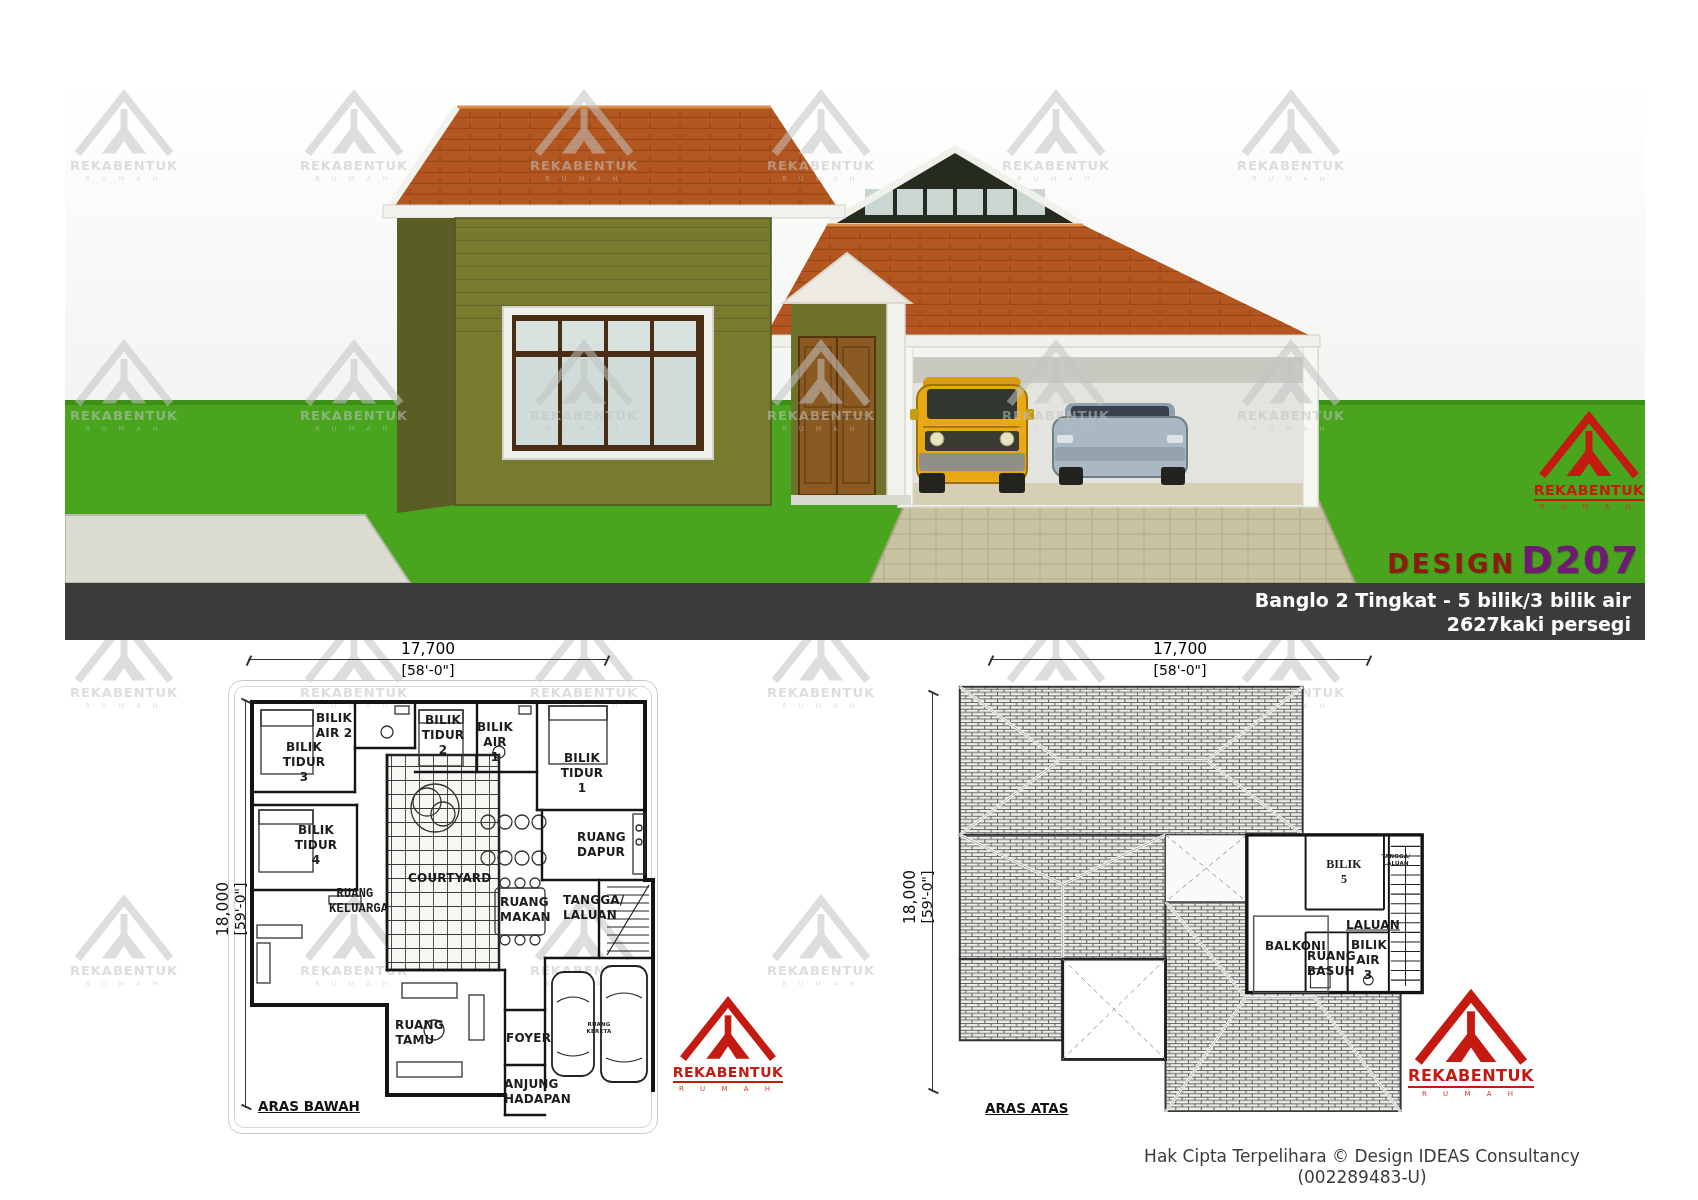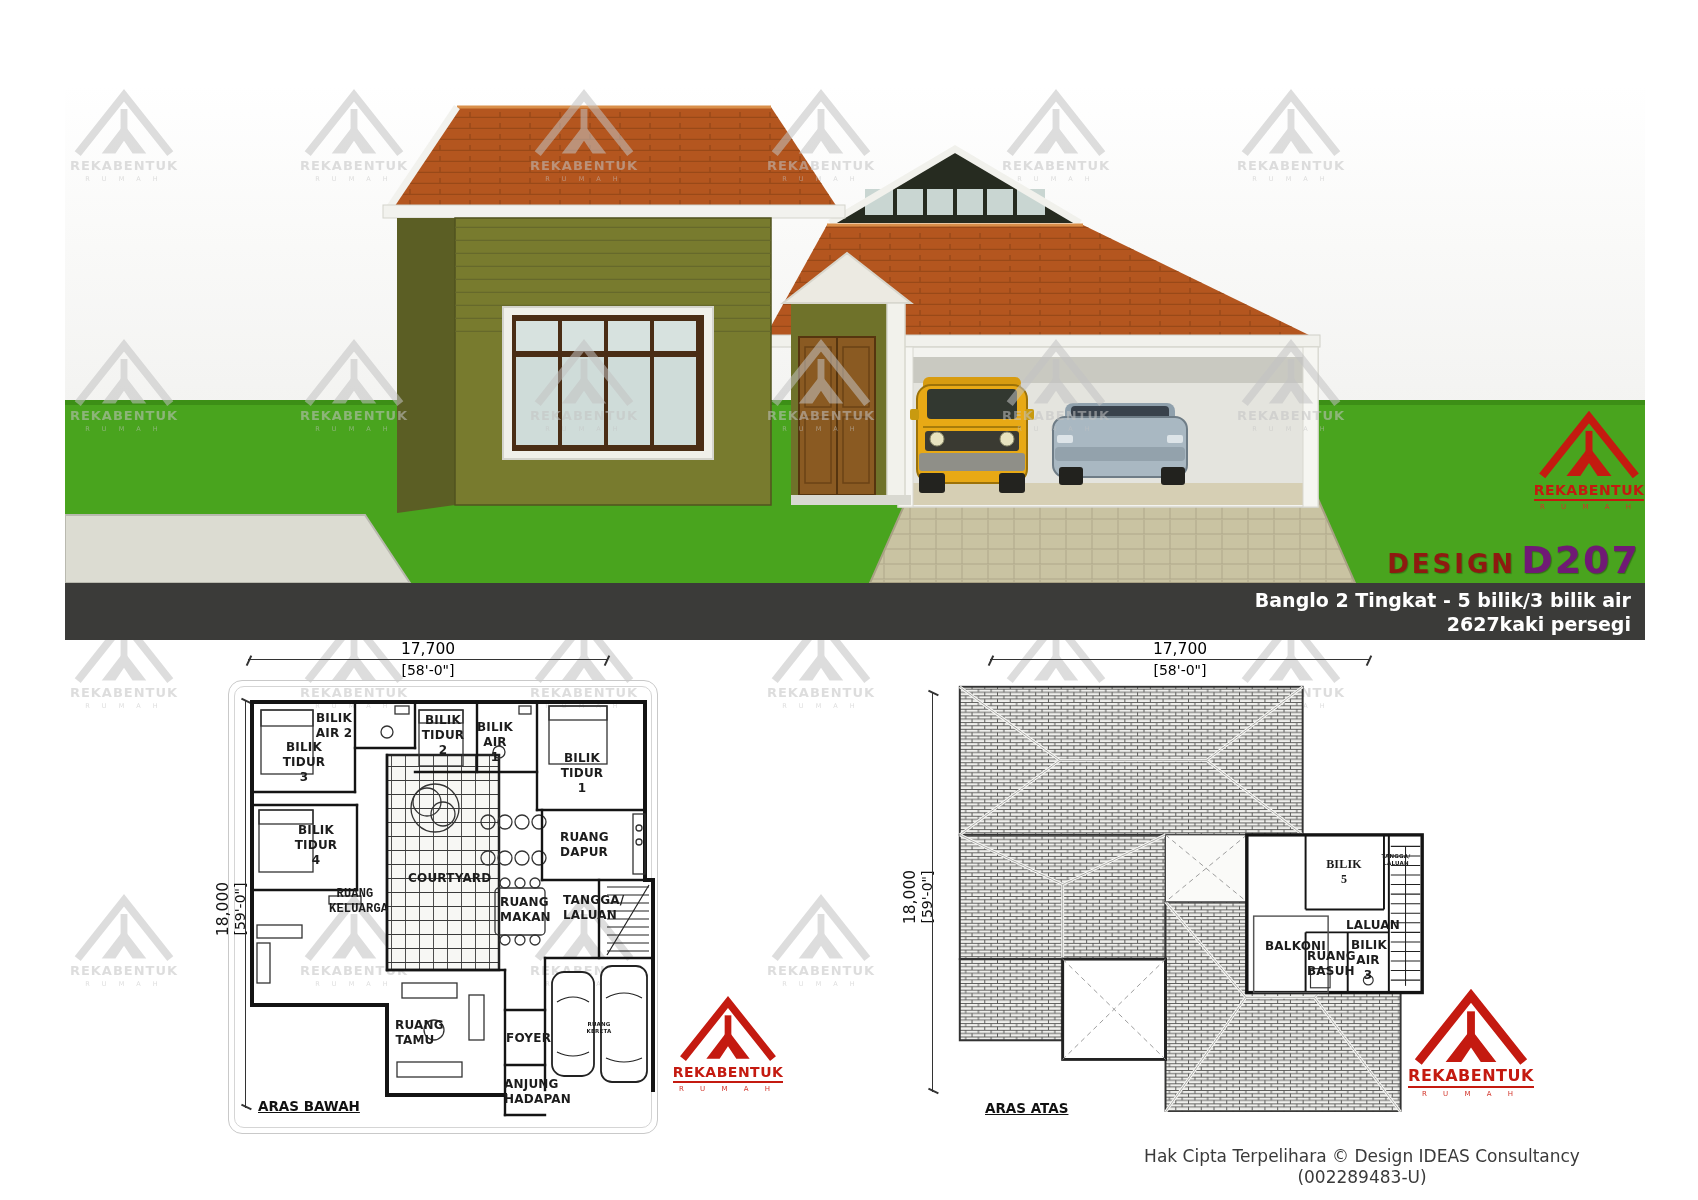--- a/index.html
+++ b/index.html
@@ -513,21 +513,21 @@
         </svg>
 
         <div class="room-label" style="left:67px;top:122px;width:44px;">BILIK TIDUR 3</div>
         <div class="room-label" style="left:97px;top:86px;width:40px;">BILIK AIR 2</div>
         <div class="room-label" style="left:206px;top:95px;width:44px;">BILIK TIDUR 2</div>
         <div class="room-label" style="left:258px;top:102px;width:36px;">BILIK AIR 1</div>
         <div class="room-label" style="left:345px;top:133px;width:44px;">BILIK TIDUR 1</div>
         <div class="room-label" style="left:79px;top:205px;width:44px;">BILIK TIDUR 4</div>
         <div class="room-label" style="left:118px;top:262px;width:52px;font-family:Liberation Mono, monospace;">RUANG KELUARGA</div>
         <div class="room-label" style="left:206px;top:238px;width:70px;">COURTYARD</div>
-        <div class="room-label" style="left:343px;top:205px;width:40px;">RUANG DAPUR</div>
+        <div class="room-label" style="left:360px;top:205px;width:40px;">RUANG DAPUR</div>
         <div class="room-label" style="left:283px;top:270px;width:40px;">RUANG MAKAN</div>
         <div class="room-label" style="left:346px;top:268px;width:40px;">TANGGA/ LALUAN</div>
         <div class="room-label" style="left:178px;top:393px;width:40px;">RUANG TAMU</div>
         <div class="room-label" style="left:287px;top:398px;width:36px;">FOYER</div>
         <div class="room-label" style="left:288px;top:452px;width:42px;">ANJUNG HADAPAN</div>
         <div class="room-label tiny" style="left:362px;top:388px;width:40px;">RUANG KERETA</div>
       </div>
       <div class="aras-label" style="left:58px;top:458px;">ARAS BAWAH</div>
     </div>
 
@@ -596,21 +596,21 @@
             <g stroke="#222" stroke-width="1.1">
               <path d="M450,172 H480 M450,182 H480 M450,192 H480 M450,202 H480 M450,212 H480 M450,222 H480 M450,232 H480 M450,242 H480 M450,252 H480 M450,262 H480 M450,272 H480 M450,282 H480 M450,292 H480 M450,302 H480 M450,312 H480"></path>
               <line x1="465" y1="172" x2="465" y2="318"></line>
             </g>
             <circle cx="427" cy="312" r="5" fill="none" stroke="#333" stroke-width="1.2"></circle>
             <rect x="368" y="300" width="20" height="20" fill="none" stroke="#333" stroke-width="1.2"></rect>
           </g>
         </svg>
 
         <div class="room-label" style="left:394px;top:190px;width:36px;font-family:Liberation Serif, serif;">BILIK 5</div>
-        <div class="room-label" style="left:416px;top:243px;width:40px;">LALUAN</div>
+        <div class="room-label" style="left:416px;top:243px;width:40px;text-decoration:underline;">LALUAN</div>
         <div class="room-label" style="left:337px;top:264px;width:44px;">BALKONI</div>
         <div class="room-label" style="left:376px;top:282px;width:38px;">RUANG BASUH</div>
         <div class="room-label" style="left:418px;top:278px;width:34px;">BILIK AIR 3</div>
         <div class="room-label tiny" style="left:446px;top:178px;width:30px;">TANGGA/ LALUAN</div>
       </div>
       <div class="aras-label" style="left:75px;top:460px;">ARAS ATAS</div>
     </div>
 
     <div class="logo logo-bottom-center">
       <svg width="100" height="70" viewBox="0 0 120 84">

